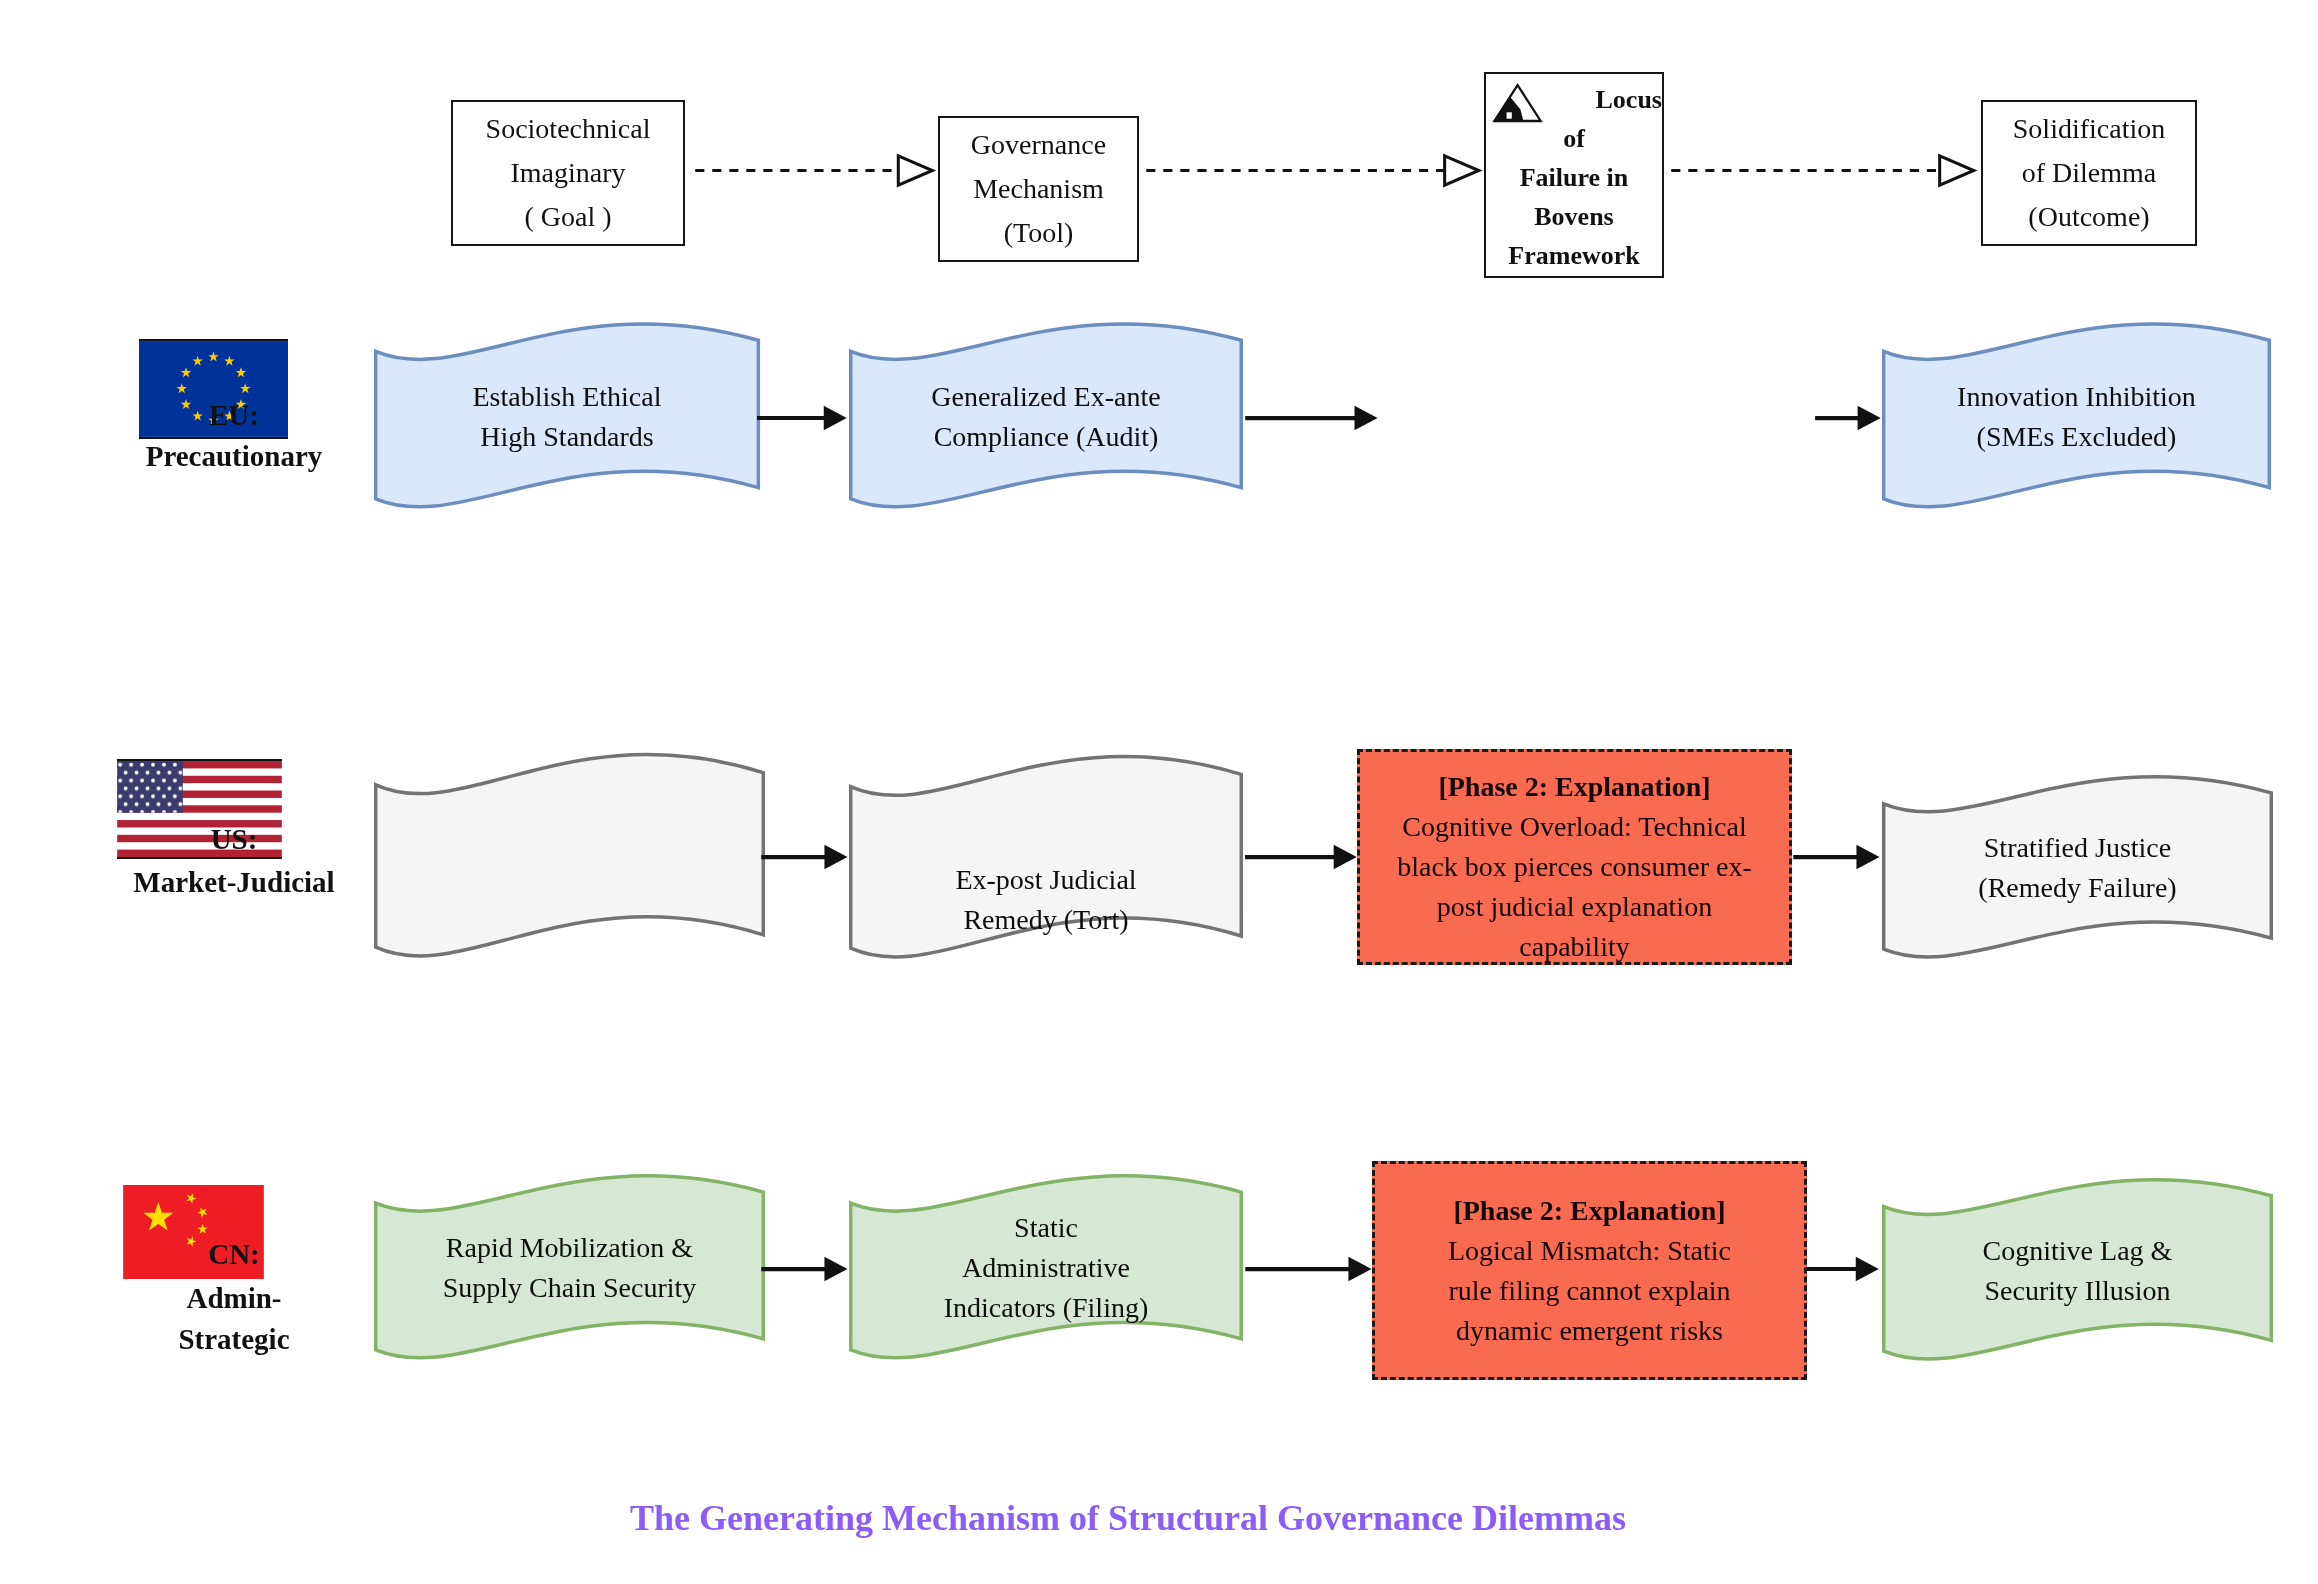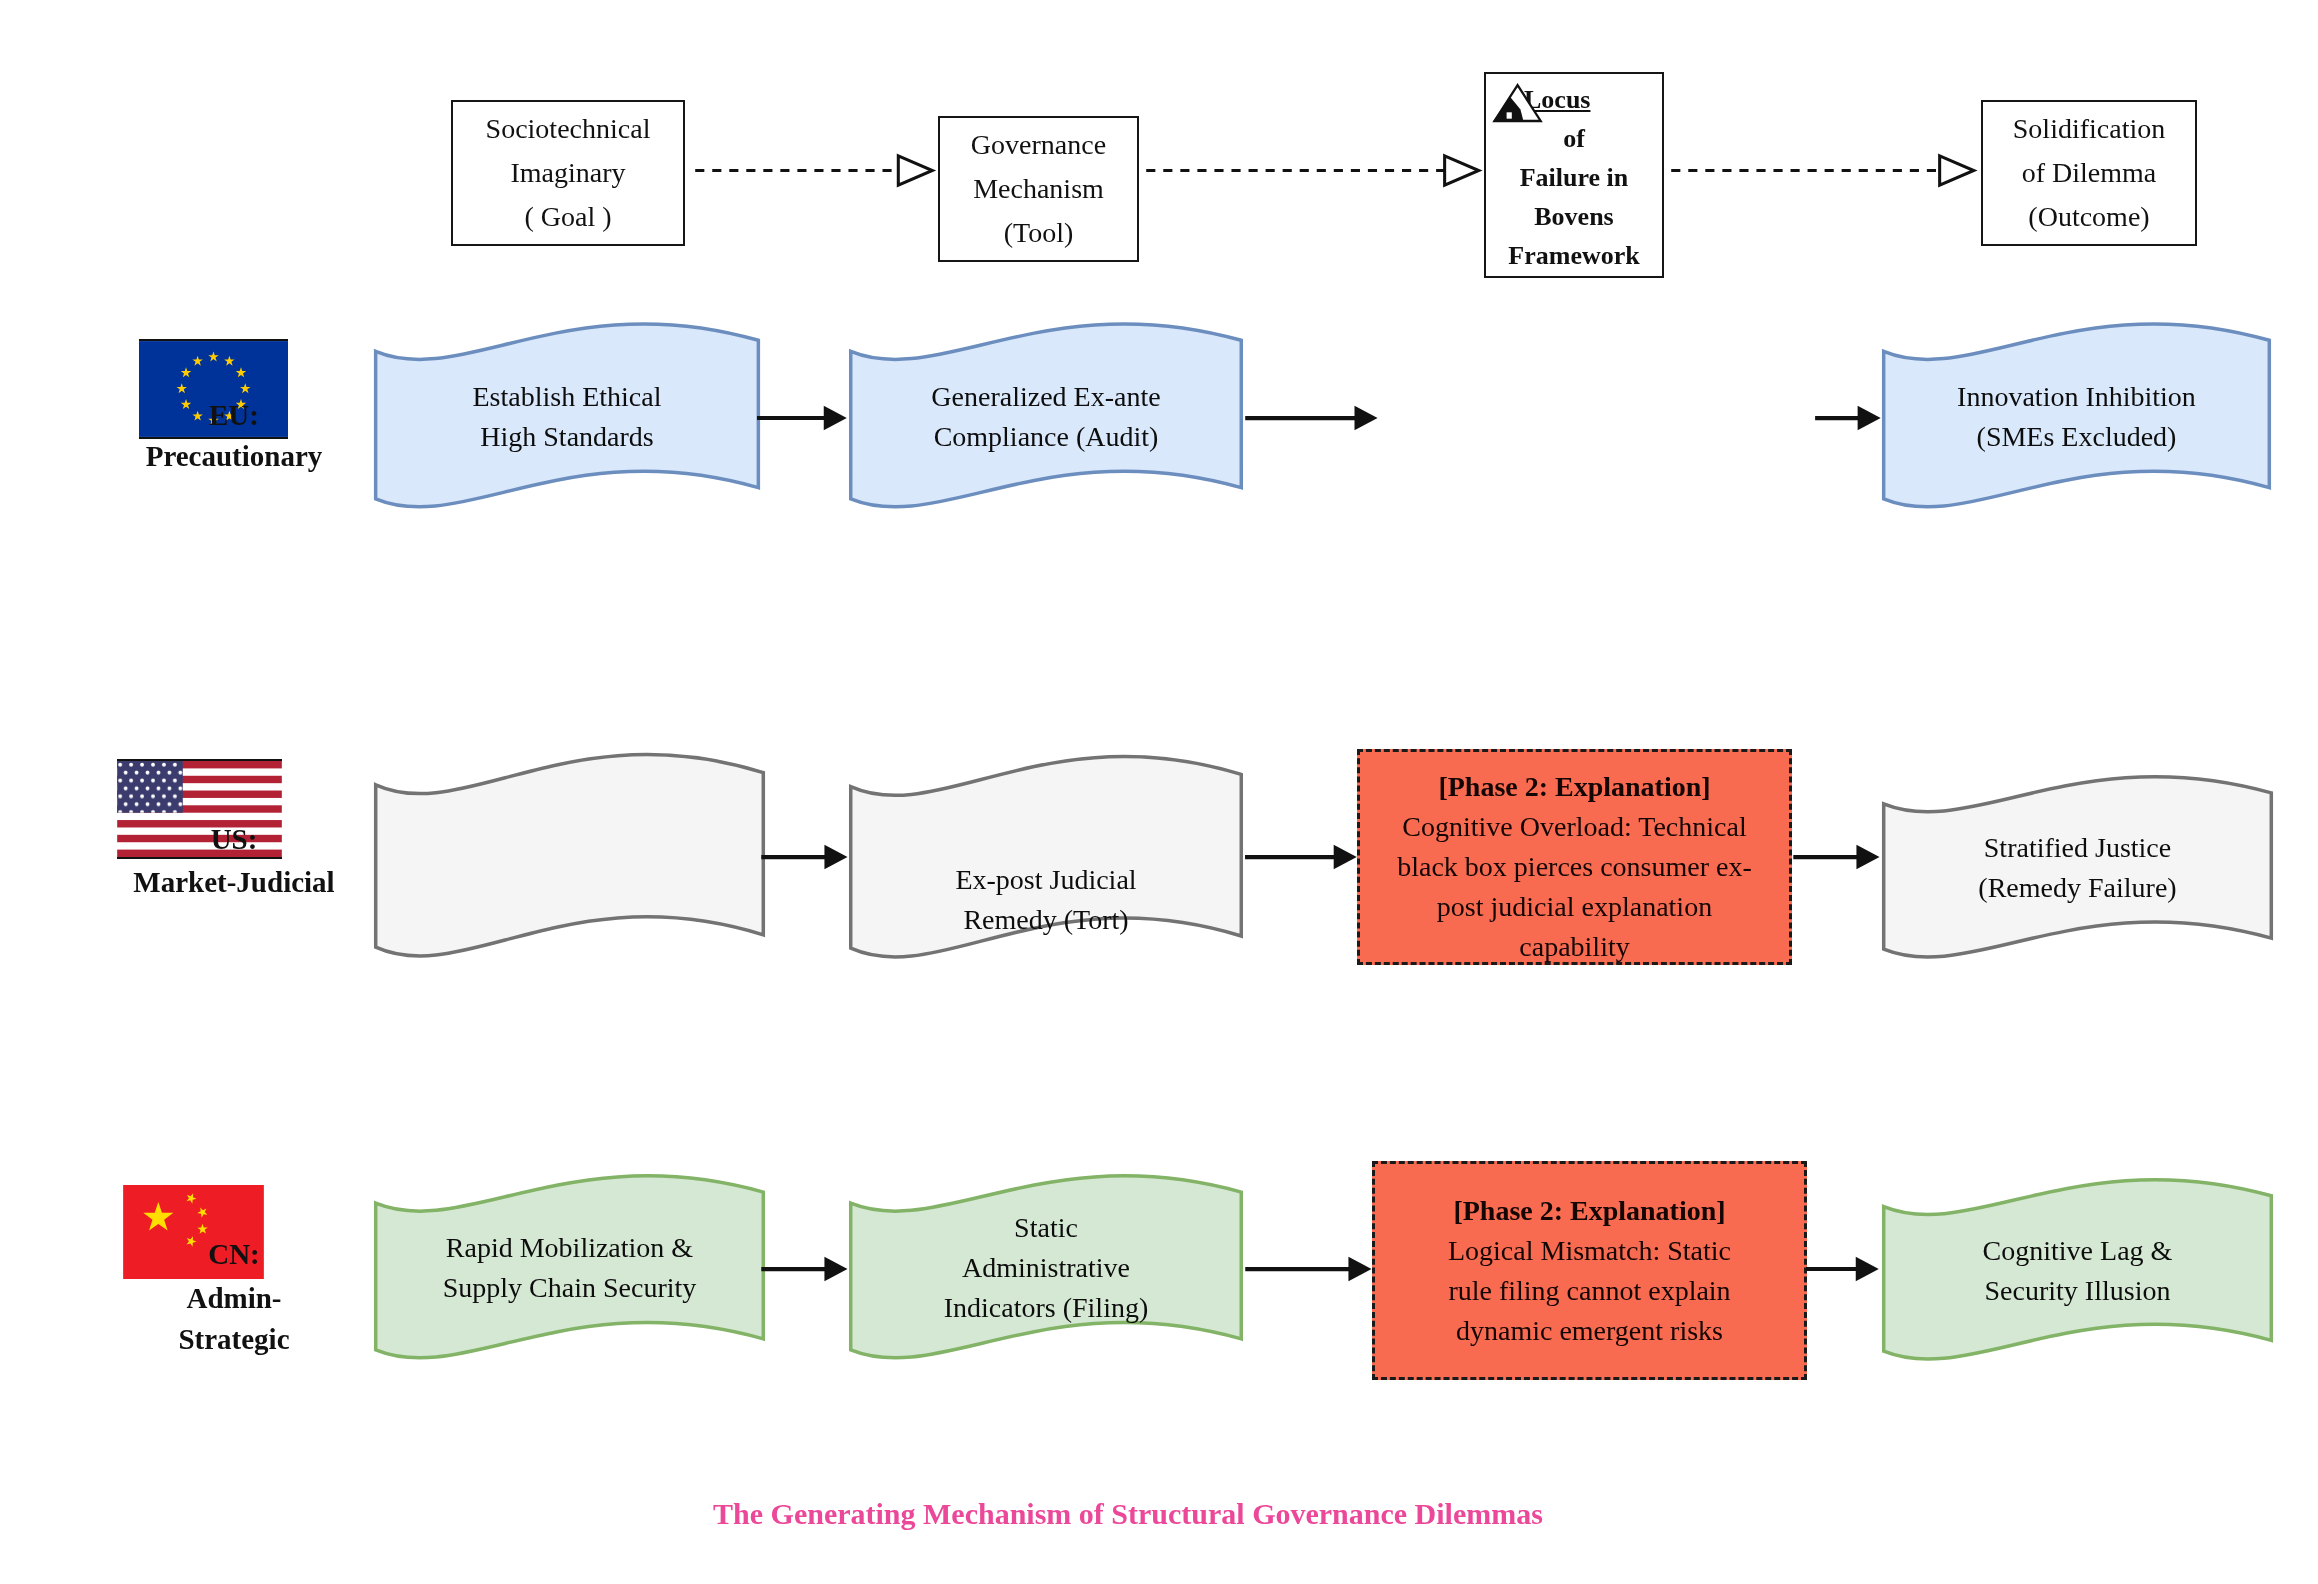--- a/index.html
+++ b/index.html
@@ -6,21 +6,21 @@
   body{width:2319px;height:1584px;overflow:hidden;
        font-family:"Liberation Serif","DejaVu Serif",serif;color:#111;}
   .stage{position:relative;width:2319px;height:1584px;background:#fff;}
 
   
   .hbox{position:absolute;background:#fff;border:2.4px solid #161616;box-sizing:border-box;
         display:flex;align-items:center;justify-content:center;text-align:center;
         white-space:pre-line;font-size:28px;line-height:44px;color:#111;}
   .hbox3{font-weight:bold;font-size:26px;line-height:39px;flex-direction:column;
          align-items:stretch;justify-content:flex-start;padding-top:6px;}
-  .h3line1{padding-left:38px;text-align:left;text-decoration:underline;}
+  .h3line1{padding-left:38px;text-align:right;}
   .warn-icon{position:absolute;left:4.9px;top:7.3px;width:52px;height:43px;}
 
   
   .darrow{position:absolute;overflow:visible;}
   .darrow line{stroke:#111;stroke-width:5;stroke-dasharray:15 13;}
   .darrow polygon{fill:#fff;stroke:#111;stroke-width:5;stroke-linejoin:miter;}
 
   
   .arrow{position:absolute;overflow:visible;}
   .arrow line{stroke:#111;stroke-width:7;}
@@ -49,21 +49,21 @@
   .eu-bg{fill:var(--eu-flag-blue);}
   .eu-stars{fill:var(--eu-flag-star);}
   .us-red-stripes{fill:var(--us-flag-red);}
   .us-canton{fill:var(--us-flag-blue);}
   .cn-bg{fill:var(--cn-flag-red);}
   .cn-stars{fill:var(--cn-flag-yellow);}
   .rlabel{position:absolute;width:236px;text-align:center;font-weight:bold;font-size:29px;
           line-height:41px;white-space:pre-line;color:#111;}
 
   .caption{position:absolute;left:580px;top:1497px;width:1096px;text-align:center;
-           font-weight:bold;font-size:30px;color:#ec4899;}
+           font-weight:bold;font-size:36px;color:#8b5cf6;}
 </style>
 </head>
 <body>
 
 <div class="stage" style="--fail-fill: #F86B51; --fail-border: #1a1a1a; --eu-fill: #DAE8FC; --eu-stroke: #6C8EBF; --us-fill: #F5F5F5; --us-stroke: #737373; --cn-fill: #D5E8D4; --cn-stroke: #82B366; --eu-flag-blue: #003399; --eu-flag-star: #FFCC00; --us-flag-red: #B22234; --us-flag-blue: #3C3B6E; --cn-flag-red: #EE1C25; --cn-flag-yellow: #FFDE00;">
 
   <svg width="0" height="0" style="position:absolute">
     <defs>
       <path id="star5" d="M0,-9 L2.06,-2.83 L8.56,-2.78 L3.33,1.08 L5.29,7.28 L0,3.5 L-5.29,7.28 L-3.33,1.08 L-8.56,-2.78 L-2.06,-2.83 Z"></path>
       <pattern id="usdots" width="18" height="26" patternUnits="userSpaceOnUse">

